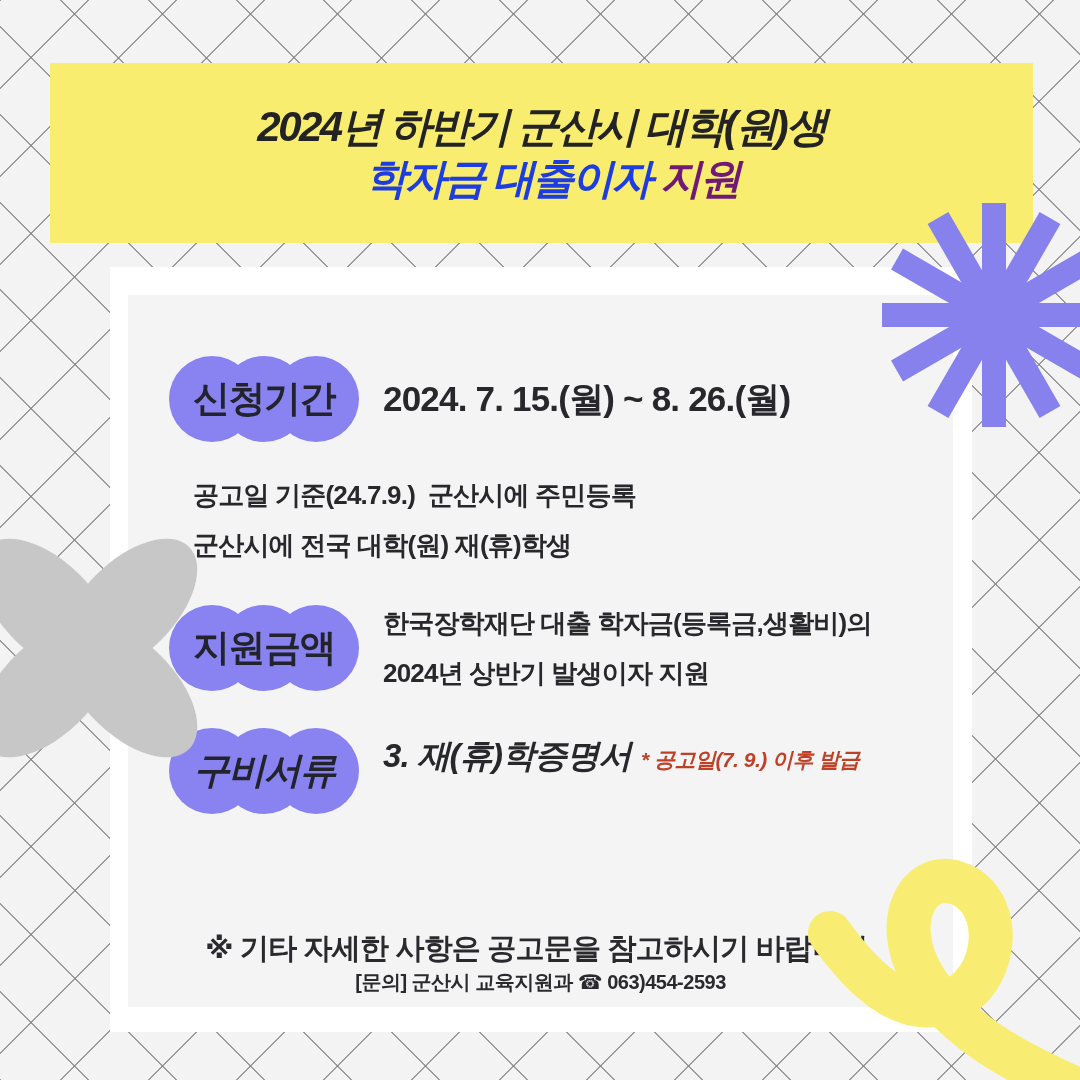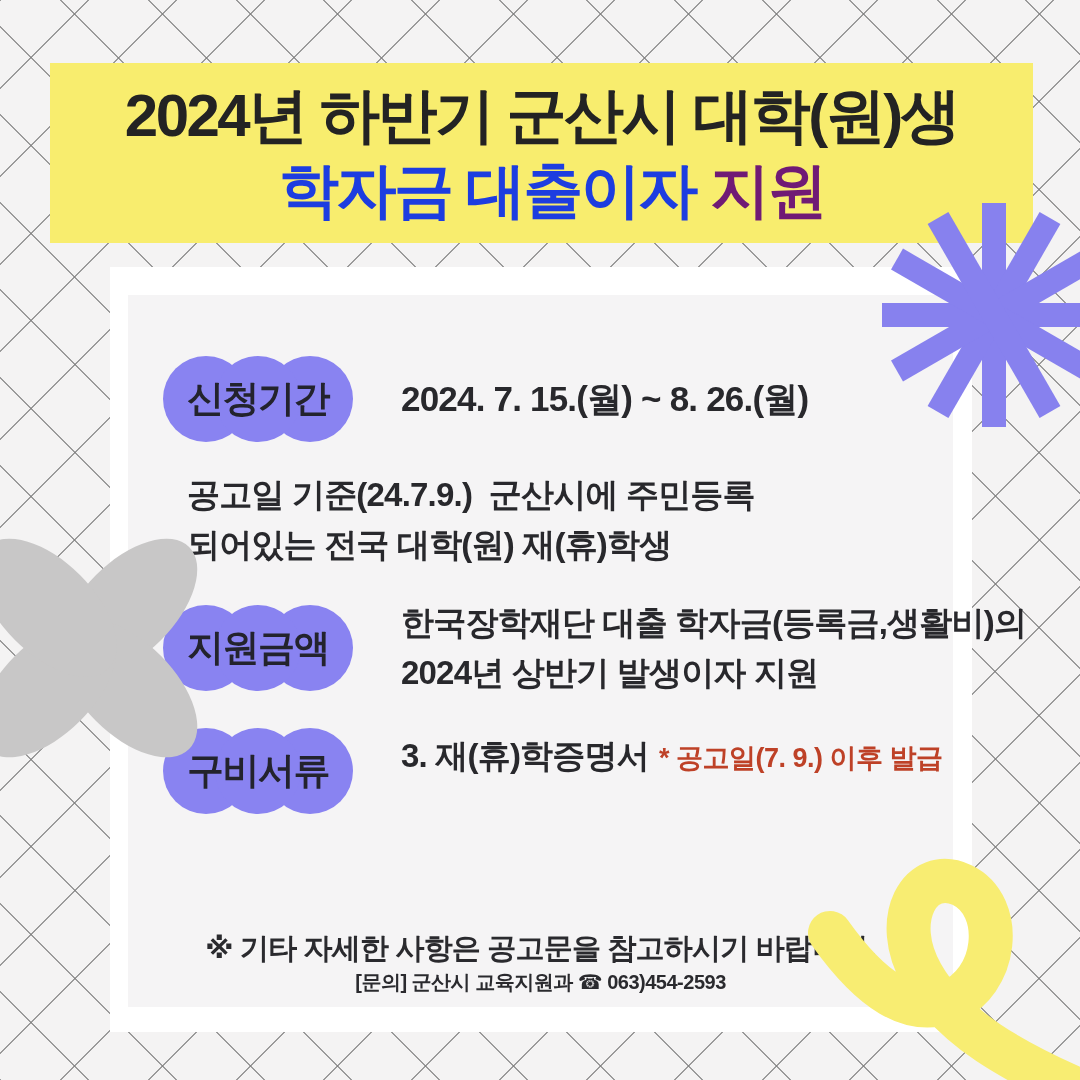--- a/index.html
+++ b/index.html
@@ -12,56 +12,56 @@
       repeating-linear-gradient(45deg,  rgba(125,125,125,.75) 0 1.4px, transparent 1.4px 62px),
       repeating-linear-gradient(135deg, rgba(125,125,125,.75) 0 1.4px, transparent 1.4px 62px);
   }
   
   .banner{
     position:absolute; left:50px; top:63px; width:983px; height:180px;
     background:#F8ED6E; z-index:1;
     display:flex; flex-direction:column; align-items:center; justify-content:center;
   }
   .title-line{
-    font-size:60px; font-weight:800; color:#232323; letter-spacing:-2.5px;
-    line-height:1.25; white-space:nowrap;
+    font-size:42px; font-weight:800; color:#232323; letter-spacing:-2.5px;
+    line-height:1.25; white-space:nowrap;font-style:italic;
   }
   .title-blue{ color:#1D3DE0;margin-left:21px; }
   .title-black{ color:#701a75; white-space:pre-wrap; }
   
   .card{
     position:absolute; left:110px; top:267px; width:862px; height:765px;
     background:#ffffff; z-index:1;
   }
   .panel{
     position:absolute; left:18px; top:28px; right:19px; bottom:25px;
     background:#f5f4f5;
   }
   
-  .row{ position:absolute; left:163px; display:flex; align-items:center; z-index:2;gap:24px; }
+  .row{ position:absolute; left:169px; display:flex; align-items:center; z-index:2; }
   .row-1{ top:356px; height:86px; }
   .row-2{ top:470px; height:100px; }
   .row-3{ top:598px; height:100px; }
-  .row-4{ top:728px; align-items:flex-start; }
+  .row-4{ top:728px; align-items:flex-start;font-style:italic; }
   .pill{ position:relative; width:190px; height:86px; flex:none; }
   .pill-c{
     position:absolute; top:0; width:86px; height:86px; border-radius:50%;
     background:#8983F1;
   }
   .pill-c.c1{ left:0; } .pill-c.c2{ left:52px; } .pill-c.c3{ left:104px; }
   .pill-label{
     position:absolute; inset:0; display:flex; align-items:center; justify-content:center;
     font-size:37px; font-weight:800; color:#23232d; letter-spacing:-1.5px;
   }
   .row-text{ margin-left:24px; color:#28282c; font-weight:600; letter-spacing:-0.8px; }
   .row-1 .line{ font-size:35px; line-height:44px; white-space:pre-wrap; }
-  .row-2 .line,.row-3 .line{ font-size:33px; line-height:50px; white-space:pre-wrap; }
+  .row-2 .line,.row-3 .line{ font-size:26px; line-height:50px; white-space:pre-wrap; }
   .row-4 .line{ font-size:33px; line-height:55px; white-space:pre-wrap; }
   .note{
-    font-size:27px; color:#BE4127; font-weight:700; margin-left:10px; letter-spacing:-0.5px;text-align:right;
+    font-size:21px; color:#BE4127; font-weight:700; margin-left:10px; letter-spacing:-0.5px;text-align:right;
   }
   
   .footer{
     position:absolute; left:128px; top:929px; width:825px; text-align:center;
     z-index:2; color:#2a2a2e;
   }
   .footer-line1{ font-size:29px; font-weight:600; letter-spacing:-0.8px; }
   .footer-line2{ font-size:20px; font-weight:600; letter-spacing:-0.5px; }
   
   .starburst{ position:absolute; inset:0; z-index:4; pointer-events:none; }
@@ -98,21 +98,21 @@
       <span class="pill-label">신청기간</span>
     </div>
     <div class="row-text">
       <div class="line">2024. 7. 15.(월) ~ 8. 26.(월)</div>
     </div>
   </div>
 
   <div class="row row-2">
     <div class="row-text">
       <div class="line">공고일 기준(24.7.9.)  군산시에 주민등록</div>
-      <div class="line">되어있는 전국 대학(원) 재(휴)학생</div>
+      <div class="line">군산시에 전국 대학(원) 재(휴)학생</div>
     </div>
   </div>
 
   <div class="row row-3">
     <div class="pill">
       <span class="pill-c c1"></span>
       <span class="pill-c c3"></span>
       <span class="pill-c c2"></span>
       <span class="pill-label">지원금액</span>
     </div>

